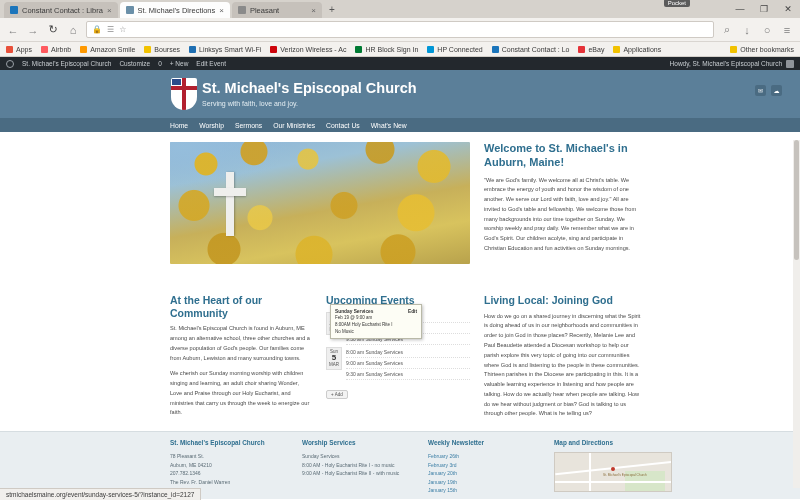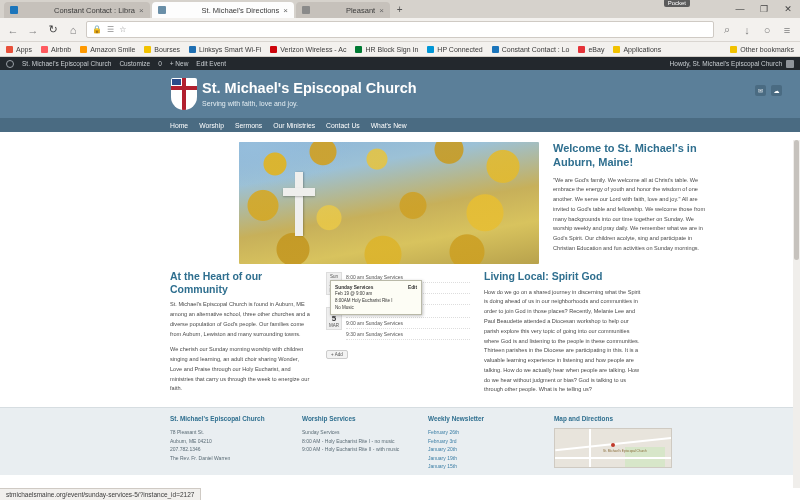--- a/index.html
+++ b/index.html
@@ -17,21 +17,21 @@
   }
   .tab {
     height:16px; display:flex; align-items:center; gap:4px;
     padding:0 6px; font-size:7.5px; color:#3b3b3b;
     border-top-left-radius:4px; border-top-right-radius:4px;
     background:#c6c1bb; margin-right:2px; max-width:150px; min-width:90px;
     position:relative; white-space:nowrap; overflow:hidden;
   }
   .tab.active { background:#fdfdfd; }
   .tab .favicon { width:8px; height:8px; border-radius:1px; flex:0 0 auto; }
-  .tab .tlabel { overflow:hidden; text-overflow:ellipsis; flex:1 1 auto;margin-left:32px; }
+  .tab .tlabel { overflow:hidden; text-overflow:ellipsis; flex:1 1 auto; }
   .tab .tclose { font-size:8px; color:#666; flex:0 0 auto; }
   .newtab { font-size:10px; color:#555; padding:0 5px; line-height:16px; }
   .winbtns {
     position:absolute; right:0; top:0; height:18px; display:flex; align-items:center;
   }
   .winbtns span { width:24px; text-align:center; font-size:9px; color:#444; }
   .winbtns .close { color:#444; }
   .pocket-badge {
     position:absolute; right:110px; top:-1px; background:#5b5b5b; color:#fff;
     font-size:6px; padding:1px 4px; border-radius:2px;
@@ -84,21 +84,21 @@
   .site-tagline { font-size:7px; margin-left:32px; margin-top:3px; color:#e4edf2; }
   .hdr-icons { position:absolute; right:18px; top:15px; display:flex; gap:5px; }
   .hdr-icons span {
     width:11px; height:11px; background:#4a6b82; border-radius:2px;
     font-size:6px; color:#fff; display:flex; align-items:center; justify-content:center;
   }
   .navmenu {
     background:#4a6b82; height:14px; display:flex; align-items:center;
     padding-left:170px; gap:11px; font-size:6.8px; color:#fff;
   }
-  .content { display:flex; padding:10px 18px 0 170px; gap:14px;justify-content:center; }
+  .content { display:flex; padding:10px 18px 0 170px; gap:14px; }
   .col-left { width:300px; }
   .col-right { width:160px; }
   .hero { width:300px; height:122px; overflow:hidden; position:relative; border-radius:1px;
     background:linear-gradient(170deg,#8ab4d8 0%,#9cc1d6 25%,#c7b05a 55%,#d8c35e 75%,#b8a24c 100%); }
   .hero .leaves { position:absolute; inset:0;
     background:
       radial-gradient(circle at 12% 18%, rgba(222,180,40,.95) 0 11px, transparent 12px),
       radial-gradient(circle at 28% 8%, rgba(208,160,34,.9) 0 13px, transparent 14px),
       radial-gradient(circle at 46% 14%, rgba(232,196,60,.85) 0 10px, transparent 11px),
       radial-gradient(circle at 70% 6%, rgba(200,156,36,.9) 0 14px, transparent 15px),
@@ -114,21 +114,21 @@
   .hero .cross { position:absolute; left:44px; top:30px; }
   .hero .cross .v { position:absolute; width:8px; height:64px; background:#efefed; left:12px; top:0;
     box-shadow:1px 0 2px rgba(0,0,0,.25); }
   .hero .cross .h { position:absolute; width:32px; height:8px; background:#efefed; left:0; top:16px;
     box-shadow:0 1px 2px rgba(0,0,0,.25); }
   .hero .sky { position:absolute; left:0; top:0; width:120px; height:46px;
     background:radial-gradient(ellipse at 10% 10%, rgba(150,190,220,.95) 0%, rgba(150,190,220,0) 70%); }
   .welcome-h { color:#2f6f8f; font-size:11px; font-weight:bold; line-height:1.25; margin-bottom:6px; }
   .body-text { font-size:5.6px; line-height:1.75; color:#4a4a4a; }
   .body-text p { margin:0 0 6px 0; }
-  .lower { display:flex; padding:6px 18px 0 170px; gap:14px; }
+  .lower { display:flex; padding:6px 18px 0 170px; gap:14px;margin-top:24px; }
   .lcol { width:142px; }
   .mcol { width:144px; position:relative; }
   .rcol { width:160px; }
   .sec-h { color:#2f6f8f; font-size:10.5px; font-weight:bold; line-height:1.2; margin-bottom:5px; }
   
   .ev-list { margin-top:2px; }
   .ev-row { display:flex; gap:4px; align-items:flex-start; margin-bottom:2px; }
   .ev-date {
     width:16px; background:#efefef; border:1px solid #ddd; text-align:center;
     font-size:4.5px; color:#555; line-height:1.25; padding:1px 0;
@@ -334,20 +334,21 @@
 
       <div class="lcol">
         <div class="sec-h">At the Heart of our Community</div>
         <div class="body-text">
           <p>St. Michael's Episcopal Church is found in Auburn, ME among an alternative school, three other churches and a diverse population of God's people. Our families come from Auburn, Lewiston and many surrounding towns.</p>
           <p>We cherish our Sunday morning worship with children singing and learning, an adult choir sharing Wonder, Love and Praise through our Holy Eucharist, and ministries that carry us through the week to energize our faith.</p>
         </div>
       </div>
 
       <div class="mcol">
+        <div class="sec-h">Upcoming Events</div>
         <div class="ev-list">
           <div class="ev-row">
             <div class="ev-date">
               <span>Sun</span>
               <span class="d">26</span>
               <span>FEB</span>
             </div>
             <div class="ev-items">
               <div class="ev-item">8:00 am Sunday Services</div>
               <div class="ev-item">9:00 am Sunday Services</div>
@@ -373,21 +374,21 @@
             <span>Sunday Services</span>
             <span>Edit</span>
           </div>
           <div>Feb 19 @ 9:00 am</div>
           <div>8:00AM Holy Eucharist Rite I</div>
           <div>No Music</div>
         </div>
       </div>
 
       <div class="rcol">
-        <div class="sec-h">Living Local: Spirit God</div>
+        <div class="sec-h">Living Local: Joining God</div>
         <div class="body-text">
           <p>How do we go on a shared journey in discerning what the Spirit is doing ahead of us in our neighborhoods and communities in order to join God in those places? Recently, Melanie Lee and Paul Beaudette attended a Diocesan workshop to help our parish explore this very topic of going into our communities where God is and listening to the people in these communities. Thirteen parishes in the Diocese are participating in this. It is a valuable learning experience in listening and how people are talking. How do we actually hear when people are talking. How do we hear without judgment or bias? God is talking to us through other people. What is he telling us?</p>
         </div>
       </div>
     </div>
 
     <div class="footer">
       <div class="fcol w1">
         <div class="fh">St. Michael's Episcopal Church</div>
         <div>78 Pleasant St.</div>

